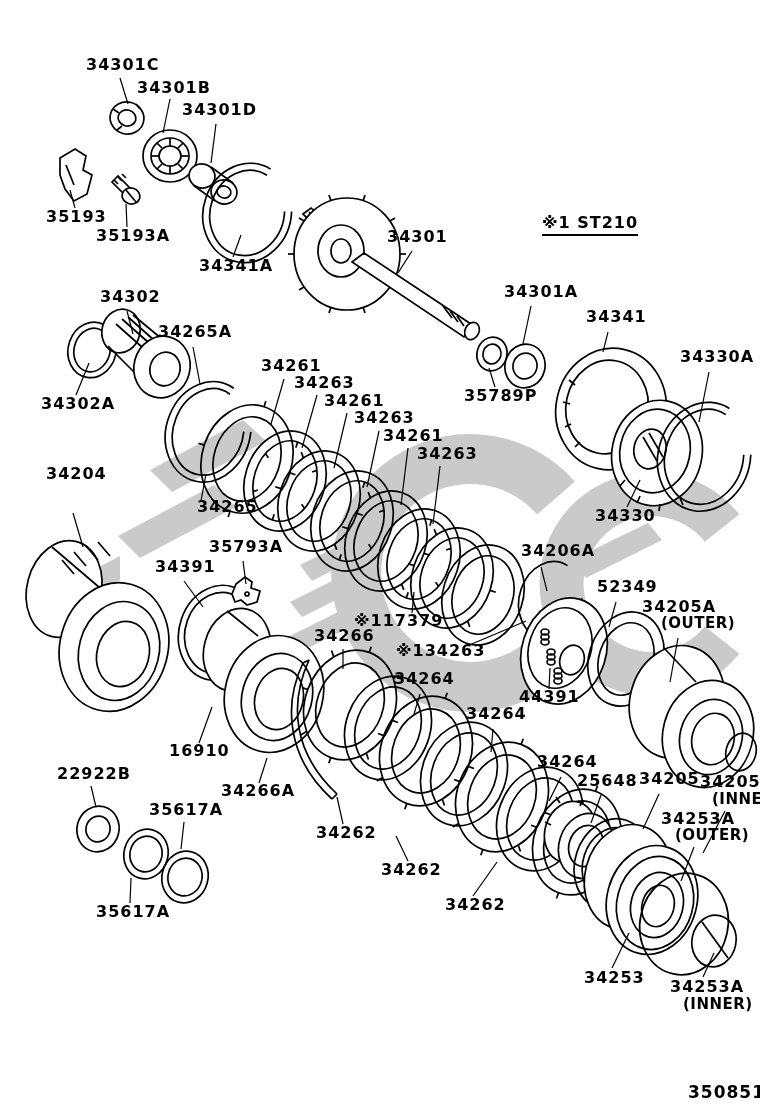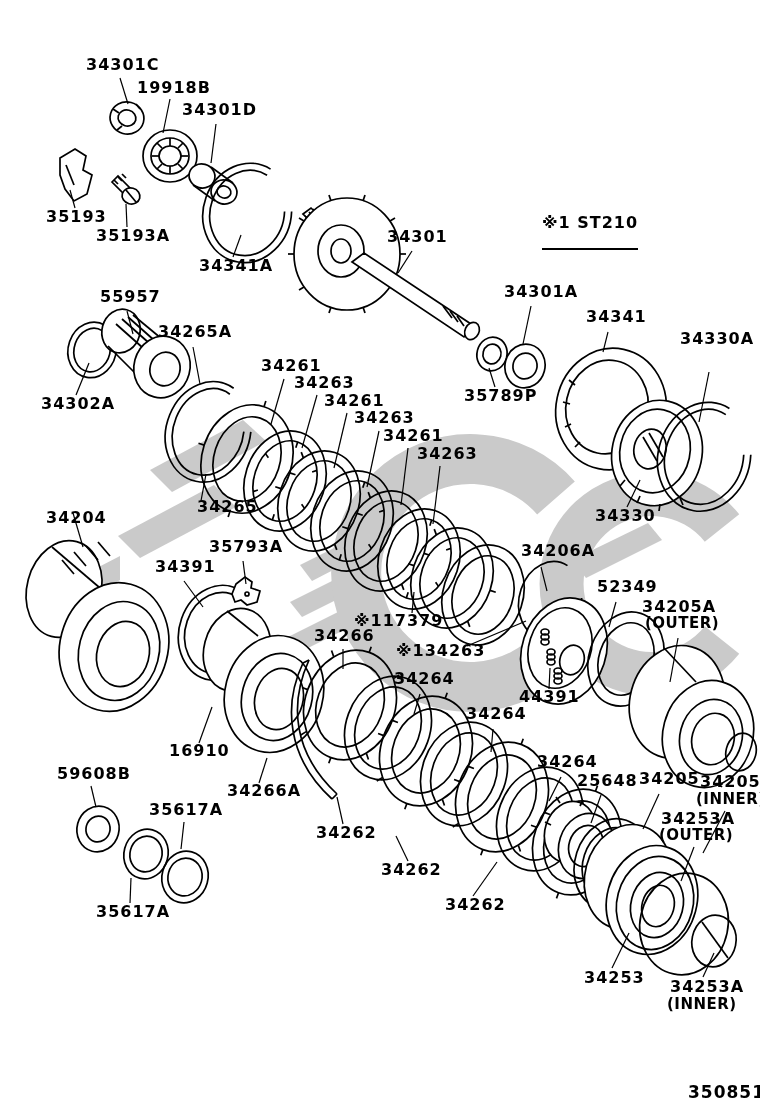--- a/index.html
+++ b/index.html
@@ -1,22 +1,22 @@
 <!DOCTYPE html>
 <html><head>
 <meta charset="utf-8">
 <style>
   html,body{margin:0;padding:0;background:#fff;}
   #canvas{position:relative;width:760px;height:1112px;background:#fff;overflow:hidden;
           font-family:"DejaVu Sans","Liberation Sans",sans-serif;}
   svg{position:absolute;left:0;top:0;}
   .lbl{position:absolute;font-weight:bold;font-size:16px;letter-spacing:1px;color:#000;
        white-space:nowrap;line-height:1.05;}
-  .lbl.small{font-size:15px;letter-spacing:0.5px;}
-  .note{border-bottom:2px solid #000;padding-bottom:16px;}
+  .lbl.small{font-size:15px;letter-spacing:0.5px;margin-left:16px;}
+  .note{border-bottom:2px solid #000;padding-bottom:2px;}
   .sheet{font-size:17px;letter-spacing:1px;}
   
   .r{fill:none;stroke:#000;stroke-width:1.7;}
   .f{fill:#fff;stroke:#000;stroke-width:1.7;}
   .ldr{stroke:#000;stroke-width:1.2;fill:none;}
   .wm{fill:#cacaca;stroke:none;}
   .wmA{fill:none;stroke:#cacaca;}
 </style>
 </head>
 <body>
@@ -428,42 +428,42 @@
     <line class="ldr" x1="408" y1="861" x2="396" y2="836"></line>
     <line class="ldr" x1="473" y1="896" x2="497" y2="862"></line>
     <line class="ldr" x1="130" y1="903" x2="131" y2="878"></line>
     <line class="ldr" x1="612" y1="968" x2="629" y2="933"></line>
     <line class="ldr" x1="703" y1="977" x2="714" y2="953"></line>
   </g>
 </svg>
 
 <div>
   <div class="lbl" style="left:86px;top:57px">34301C</div>
-  <div class="lbl" style="left:137px;top:80px">19918B</div>
+  <div class="lbl" style="left:137px;top:80px">34301B</div>
   <div class="lbl" style="left:182px;top:102px">34301D</div>
   <div class="lbl" style="left:46px;top:209px">35193</div>
   <div class="lbl" style="left:96px;top:228px">35193A</div>
   <div class="lbl" style="left:199px;top:258px">34341A</div>
   <div class="lbl" style="left:387px;top:229px">34301</div>
   <div class="lbl note" style="left:542px;top:215px">※1 ST210</div>
   <div class="lbl" style="left:504px;top:284px">34301A</div>
   <div class="lbl" style="left:586px;top:309px">34341</div>
-  <div class="lbl" style="left:680px;top:331px">34330A</div>
+  <div class="lbl" style="left:680px;top:349px">34330A</div>
   <div class="lbl" style="left:464px;top:388px">35789P</div>
-  <div class="lbl" style="left:100px;top:289px">55957</div>
+  <div class="lbl" style="left:100px;top:289px">34302</div>
   <div class="lbl" style="left:158px;top:324px">34265A</div>
   <div class="lbl" style="left:41px;top:396px">34302A</div>
   <div class="lbl" style="left:261px;top:358px">34261</div>
   <div class="lbl" style="left:294px;top:375px">34263</div>
   <div class="lbl" style="left:324px;top:393px">34261</div>
   <div class="lbl" style="left:354px;top:410px">34263</div>
   <div class="lbl" style="left:383px;top:428px">34261</div>
   <div class="lbl" style="left:417px;top:446px">34263</div>
   <div class="lbl" style="left:595px;top:508px">34330</div>
-  <div class="lbl" style="left:46px;top:510px">34204</div>
+  <div class="lbl" style="left:46px;top:466px">34204</div>
   <div class="lbl" style="left:197px;top:499px">34265</div>
   <div class="lbl" style="left:209px;top:539px">35793A</div>
   <div class="lbl" style="left:155px;top:559px">34391</div>
   <div class="lbl" style="left:521px;top:543px">34206A</div>
   <div class="lbl" style="left:597px;top:579px">52349</div>
   <div class="lbl" style="left:642px;top:599px">34205A</div>
   <div class="lbl small" style="left:645px;top:616px">(OUTER)</div>
   <div class="lbl" style="left:354px;top:613px">※117379</div>
   <div class="lbl" style="left:314px;top:628px">34266</div>
   <div class="lbl" style="left:396px;top:643px">※134263</div>
@@ -471,23 +471,23 @@
   <div class="lbl" style="left:466px;top:706px">34264</div>
   <div class="lbl" style="left:519px;top:689px">44391</div>
   <div class="lbl" style="left:169px;top:743px">16910</div>
   <div class="lbl" style="left:537px;top:754px">34264</div>
   <div class="lbl" style="left:577px;top:773px">25648</div>
   <div class="lbl" style="left:639px;top:771px">34205</div>
   <div class="lbl" style="left:700px;top:774px">34205A</div>
   <div class="lbl small" style="left:696px;top:792px">(INNER)</div>
   <div class="lbl" style="left:661px;top:811px">34253A</div>
   <div class="lbl small" style="left:659px;top:828px">(OUTER)</div>
-  <div class="lbl" style="left:57px;top:766px">59608B</div>
+  <div class="lbl" style="left:57px;top:766px">22922B</div>
   <div class="lbl" style="left:149px;top:802px">35617A</div>
-  <div class="lbl" style="left:227px;top:783px">34266A</div>
+  <div class="lbl" style="left:221px;top:783px">34266A</div>
   <div class="lbl" style="left:316px;top:825px">34262</div>
   <div class="lbl" style="left:381px;top:862px">34262</div>
   <div class="lbl" style="left:445px;top:897px">34262</div>
   <div class="lbl" style="left:96px;top:904px">35617A</div>
   <div class="lbl" style="left:584px;top:970px">34253</div>
   <div class="lbl" style="left:670px;top:979px">34253A</div>
   <div class="lbl small" style="left:667px;top:997px">(INNER)</div>
   <div class="lbl sheet" style="left:688px;top:1084px">350851</div>
 </div>
 

